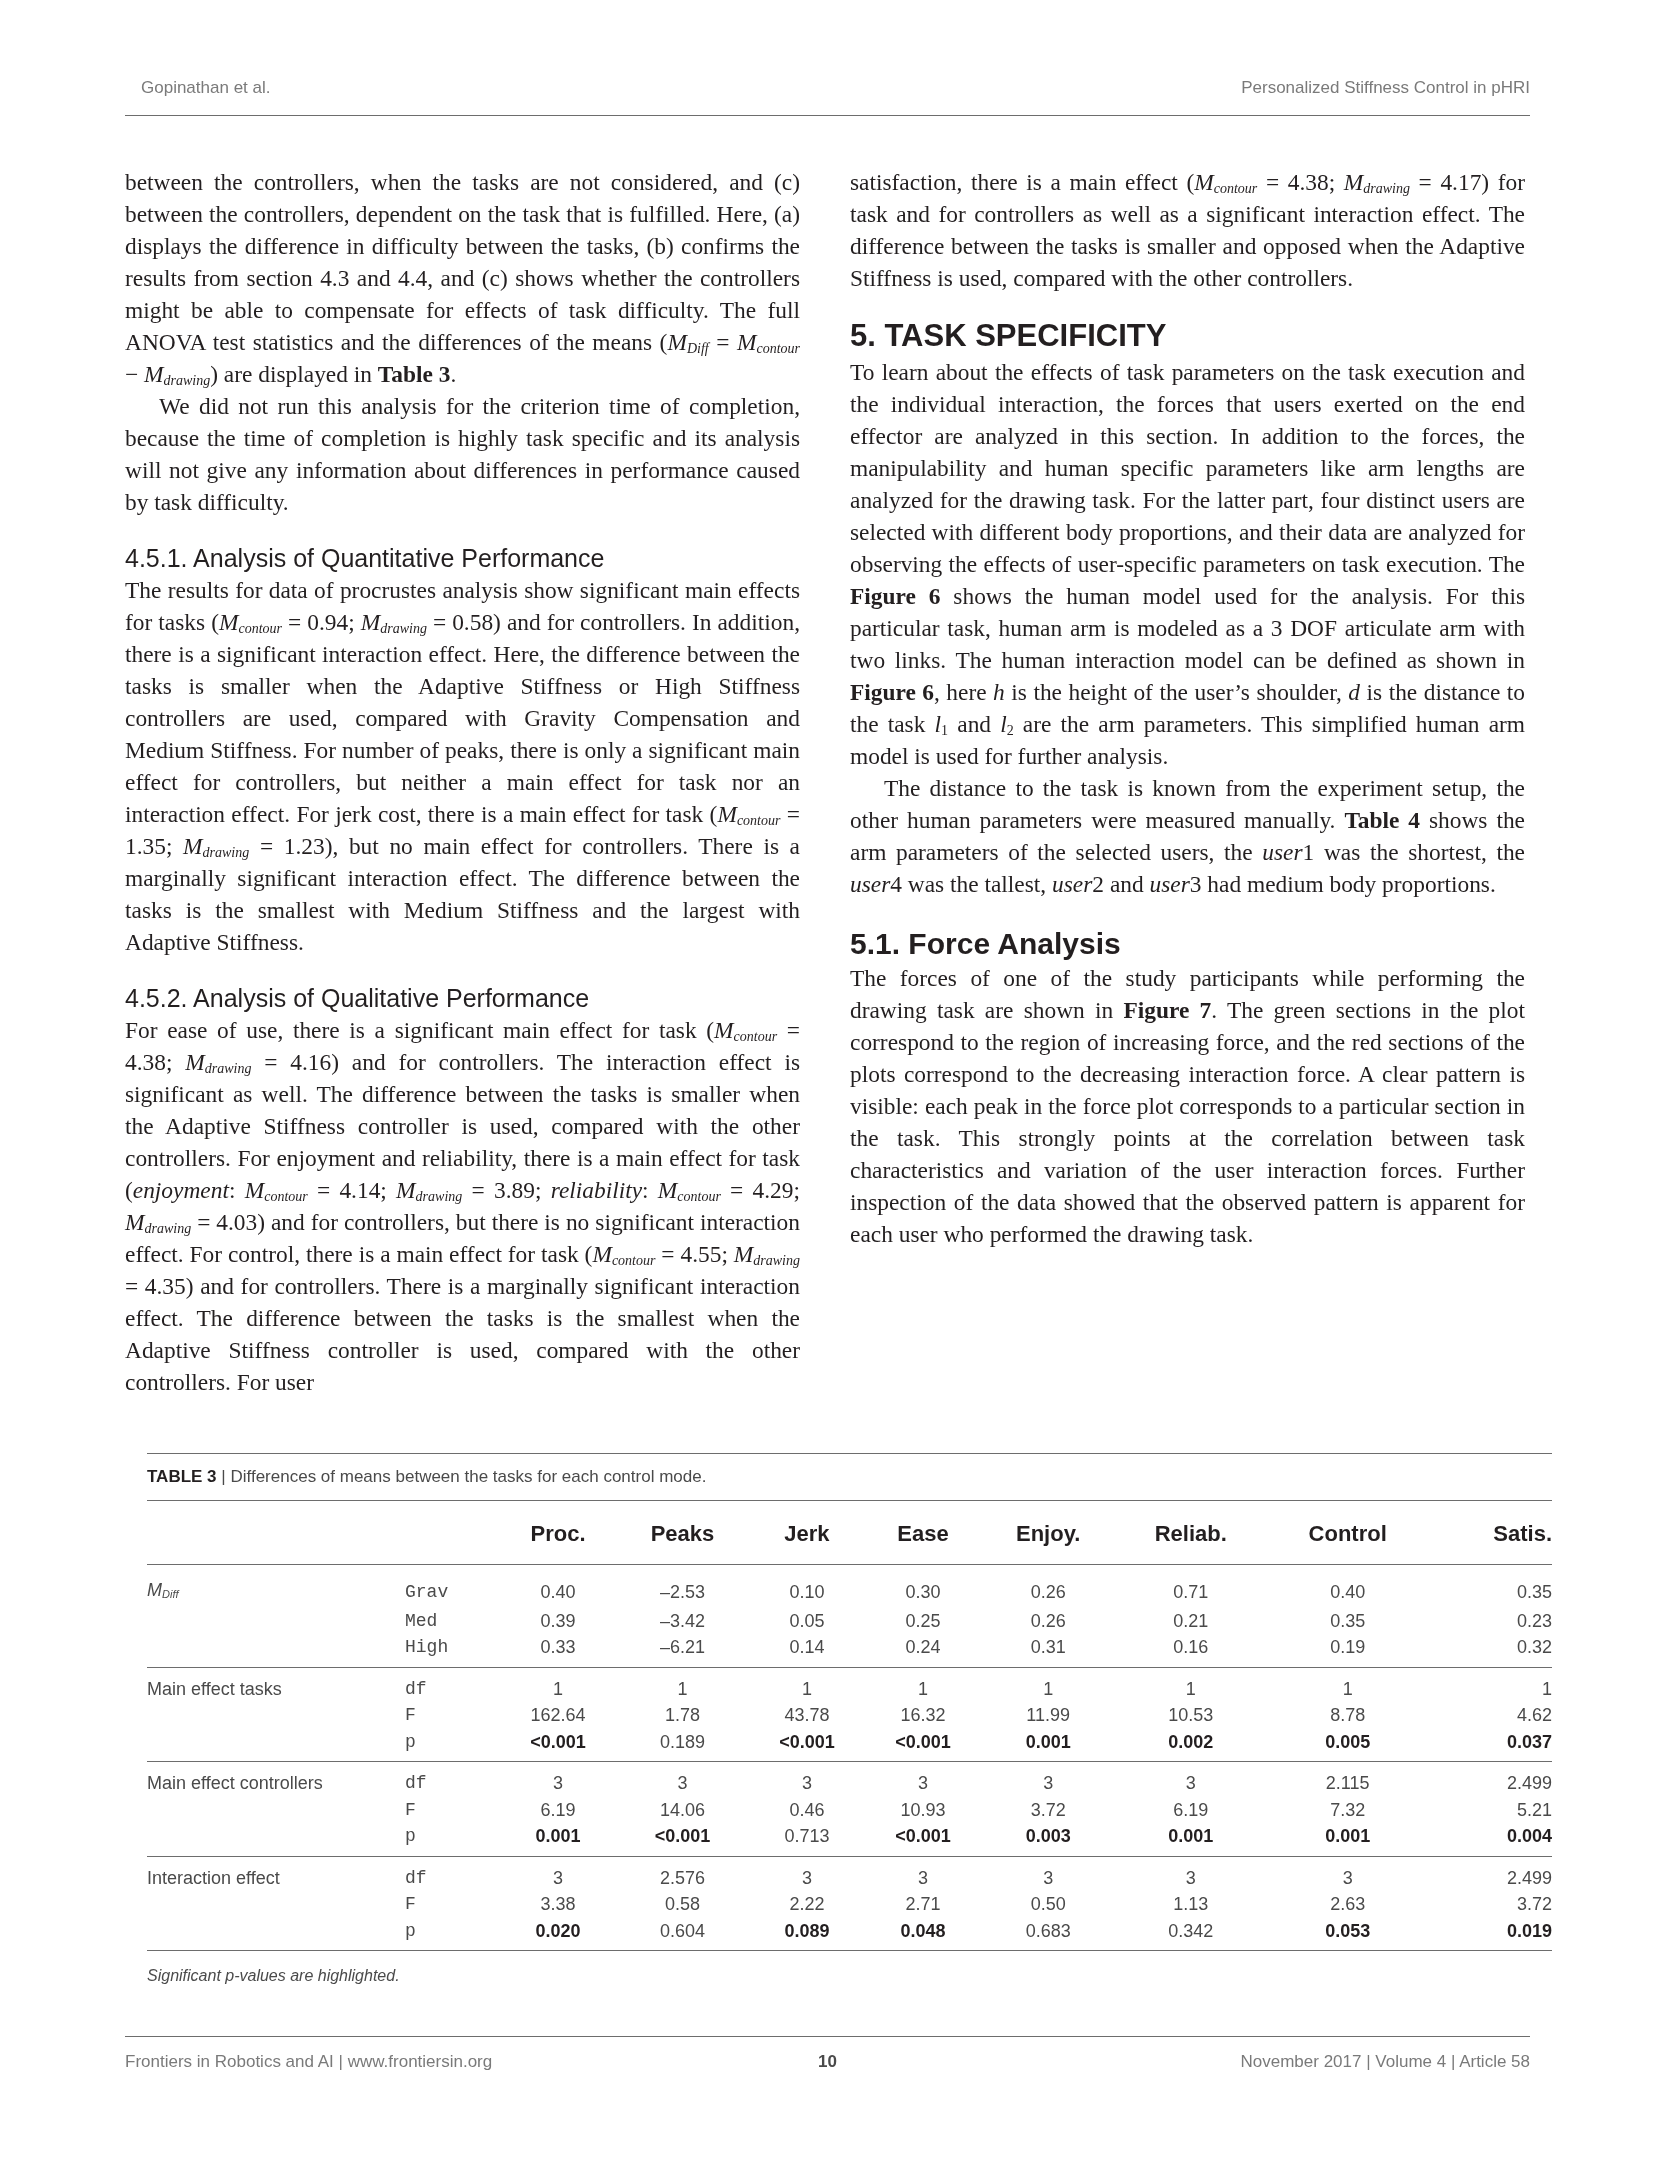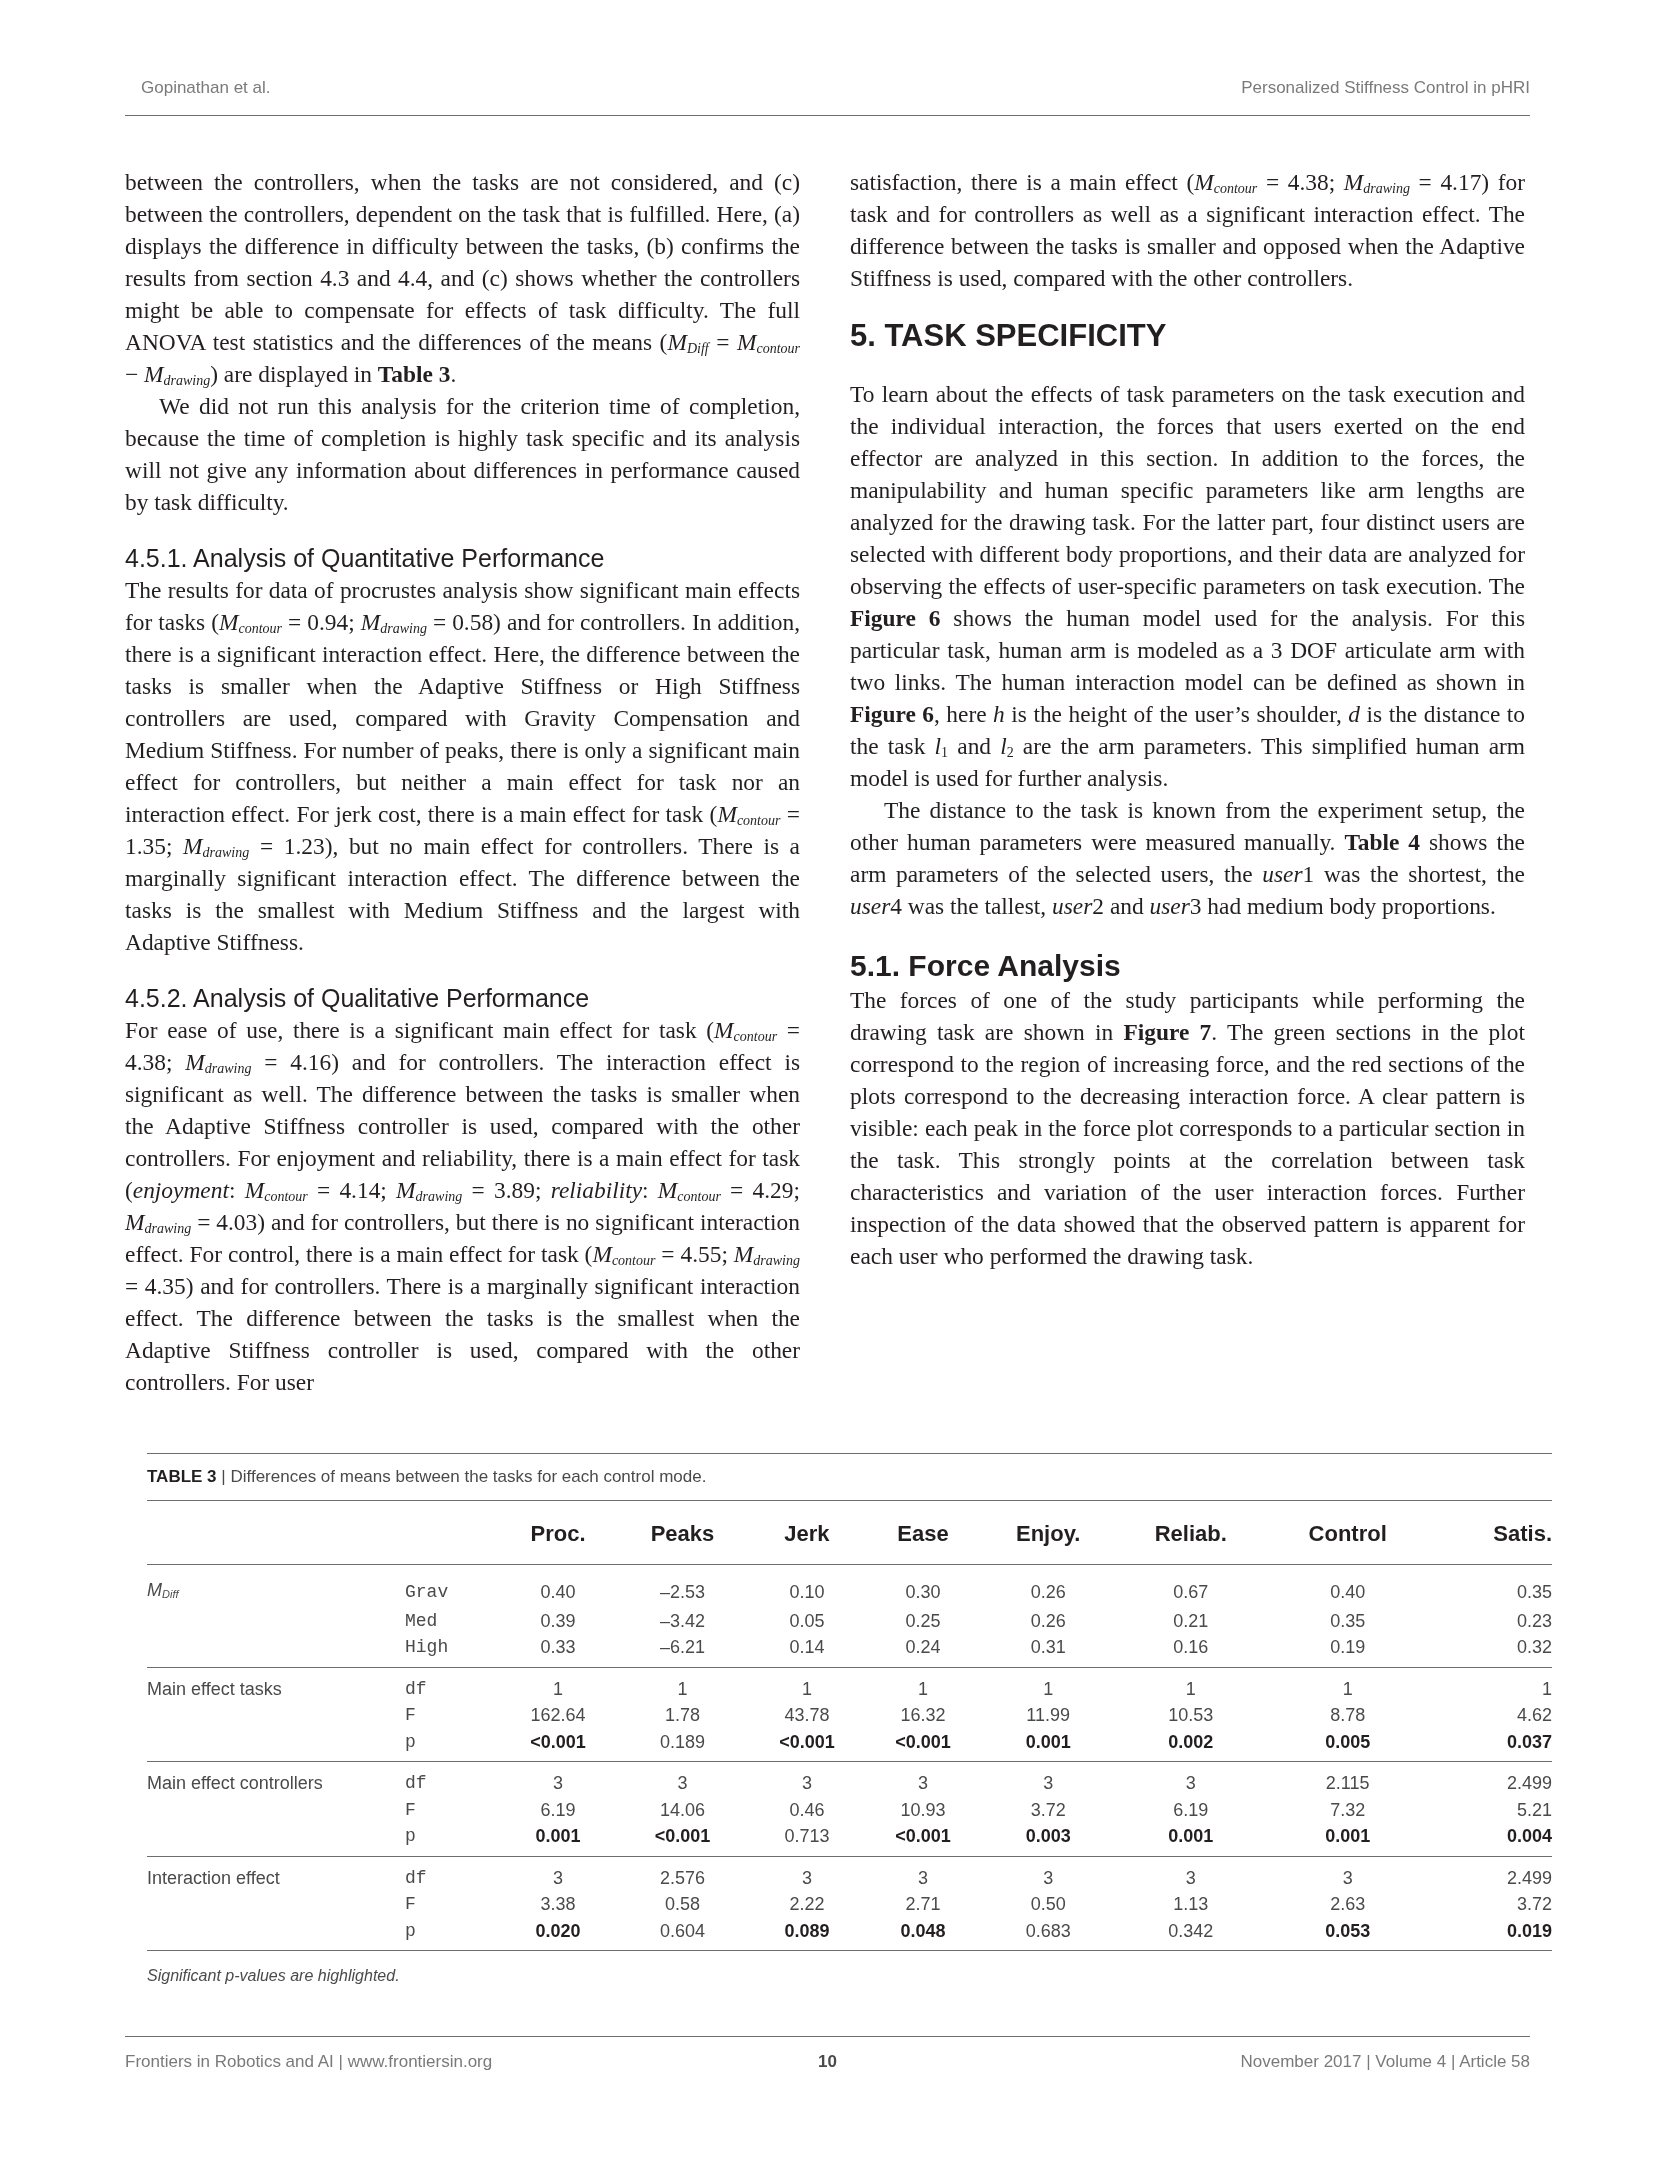--- a/index.html
+++ b/index.html
@@ -65,21 +65,21 @@
   <h3 class="subsec" style="margin-top:24px;">4.5.1. Analysis of Quantitative Performance</h3>
   <p><span>The results for data of procrustes analysis show significant main effects for tasks (</span><i>M</i><span class="sub">contour</span><span> = 0.94; </span><i>M</i><span class="sub">drawing</span><span> = 0.58) and for controllers. In addition, there is a significant interaction effect. Here, the difference between the tasks is smaller when the Adaptive Stiffness or High Stiffness controllers are used, compared with Gravity Compensation and Medium Stiffness. For number of peaks, there is only a significant main effect for controllers, but neither a main effect for task nor an interaction effect. For jerk cost, there is a main effect for task (</span><i>M</i><span class="sub">contour</span><span> = 1.35; </span><i>M</i><span class="sub">drawing</span><span> = 1.23), but no main effect for controllers. There is a marginally significant interaction effect. The difference between the tasks is the smallest with Medium Stiffness and the largest with Adaptive Stiffness.</span></p>
 
   <h3 class="subsec" style="margin-top:24px;">4.5.2. Analysis of Qualitative Performance</h3>
   <p><span>For ease of use, there is a significant main effect for task (</span><i>M</i><span class="sub">contour</span><span> = 4.38; </span><i>M</i><span class="sub">drawing</span><span> = 4.16) and for controllers. The interaction effect is significant as well. The difference between the tasks is smaller when the Adaptive Stiffness controller is used, compared with the other controllers. For enjoyment and reliability, there is a main effect for task (</span><i>enjoyment</i><span>: </span><i>M</i><span class="sub">contour</span><span> = 4.14; </span><i>M</i><span class="sub">drawing</span><span> = 3.89; </span><i>reliability</i><span>: </span><i>M</i><span class="sub">contour</span><span> = 4.29; </span><i>M</i><span class="sub">drawing</span><span> = 4.03) and for controllers, but there is no significant interaction effect. For control, there is a main effect for task (</span><i>M</i><span class="sub">contour</span><span> = 4.55; </span><i>M</i><span class="sub">drawing</span><span> = 4.35) and for controllers. There is a marginally significant interaction effect. The difference between the tasks is the smallest when the Adaptive Stiffness controller is used, compared with the other controllers. For user</span></p>
 </div>
 
 <div class="col col-right">
   <p><span>satisfaction, there is a main effect (</span><i>M</i><span class="sub">contour</span><span> = 4.38; </span><i>M</i><span class="sub">drawing</span><span> = 4.17) for task and for controllers as well as a significant interaction effect. The difference between the tasks is smaller and opposed when the Adaptive Stiffness is used, compared with the other controllers.</span></p>
 
-  <h2 class="sec" style="margin-top:22px; margin-bottom:22px;">5. TASK SPECIFICITY</h2>
+  <h2 class="sec" style="margin-top:22px; ">5. TASK SPECIFICITY</h2>
 
   <p><span>To learn about the effects of task parameters on the task execution and the individual interaction, the forces that users exerted on the end effector are analyzed in this section. In addition to the forces, the manipulability and human specific parameters like arm lengths are analyzed for the drawing task. For the latter part, four distinct users are selected with different body proportions, and their data are analyzed for observing the effects of user-specific parameters on task execution. The </span><b>Figure 6</b><span> shows the human model used for the analysis. For this particular task, human arm is modeled as a 3 DOF articulate arm with two links. The human interaction model can be defined as shown in </span><b>Figure 6</b><span>, here </span><i>h</i><span> is the height of the user’s shoulder, </span><i>d</i><span> is the distance to the task </span><i>l</i><span class="sub" style="font-style:normal">1</span><span> and </span><i>l</i><span class="sub" style="font-style:normal">2</span><span> are the arm parameters. This simplified human arm model is used for further analysis.</span></p>
   <p class="indent"><span>The distance to the task is known from the experiment setup, the other human parameters were measured manually. </span><b>Table 4</b><span> shows the arm parameters of the selected users, the </span><i>user</i><span>1 was the shortest, the </span><i>user</i><span>4 was the tallest, </span><i>user</i><span>2 and </span><i>user</i><span>3 had medium body proportions.</span></p>
 
   <h2 class="sec2" style="margin-top:26px;">5.1. Force Analysis</h2>
   <p><span>The forces of one of the study participants while performing the drawing task are shown in </span><b>Figure 7</b><span>. The green sections in the plot correspond to the region of increasing force, and the red sections of the plots correspond to the decreasing interaction force. A clear pattern is visible: each peak in the force plot corresponds to a particular section in the task. This strongly points at the correlation between task characteristics and variation of the user interaction forces. Further inspection of the data showed that the observed pattern is apparent for each user who performed the drawing task.</span></p>
 </div>
 
 <div class="table-block">
   <div class="rule"></div>
@@ -102,21 +102,21 @@
     </thead>
     <tbody id="t3-body">
         <tr class="first">
           <td class="grp"><span class="mdiff"><span>M</span><span class="s">Diff</span></span></td>
           <td class="lab">Grav</td>
           <td>0.40</td>
           <td>–2.53</td>
           <td>0.10</td>
           <td>0.30</td>
           <td>0.26</td>
-          <td>0.67</td>
+          <td>0.71</td>
           <td>0.40</td>
           <td class="last">0.35</td>
         </tr>
         <tr>
           <td class="grp"></td>
           <td class="lab">Med</td>
           <td>0.39</td>
           <td>–3.42</td>
           <td>0.05</td>
           <td>0.25</td>

